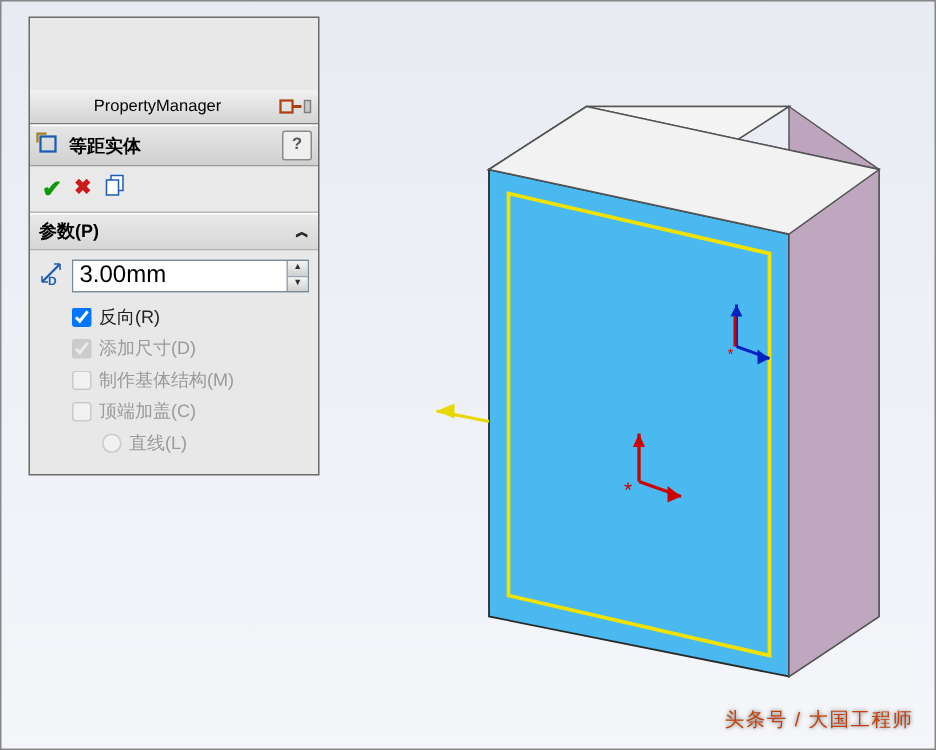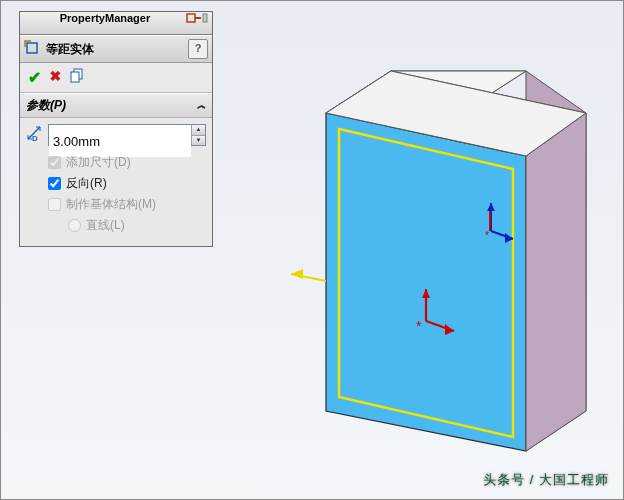--- a/index.html
+++ b/index.html
@@ -19,26 +19,28 @@
   .pm-panel {
     position: absolute;
     left: 18px;
     top: 10px;
     width: 192px;
     border: 1px solid #6b6b6b;
     background: #e8e8e8;
   }
   .pm-header {
     display: flex;
+    align-items: center;
     height: 22px;
     background: linear-gradient(to bottom, #f0f0f0, #d4d4d4);
     border-bottom: 1px solid #7c7c7c;
     padding: 0 4px;
-    font-weight: bold;
+    font-weight: normal;
     font-size: 11px;
+    margin-top: 48px;
   }
   .pm-header .title {
     flex: 1;
     text-align: center;
   }
   .pm-header .pin-icon svg { display: block; }
 
   .cmd-title {
     display: flex;
     align-items: center;
@@ -77,21 +79,20 @@
 
   .section-header {
     display: flex;
     align-items: center;
     justify-content: space-between;
     padding: 3px 6px;
     background: linear-gradient(to bottom, #eaeaea, #d6d6d6);
     border-top: 1px solid #fff;
     border-bottom: 1px solid #b0b0b0;
     font-weight: bold;
-    font-style: italic;
   }
   .collapse-icon { font-size: 9px; color: #222; }
 
   .section-body {
     padding: 6px 6px 10px 6px;
     background: #e8e8e8;
   }
   .dim-row {
     display: flex;
     align-items: center;
@@ -102,22 +103,22 @@
   .dim-input-wrap {
     display: flex;
     border: 1px solid #7a8a9a;
     background: #fff;
     height: 20px;
     flex: 1;
   }
   .dim-input {
     border: none;
     width: 100%;
-    padding: 16px 4px;
-    font-size: 13px;
+    padding: 4px 4px;
+    font-size: 16px;
     outline: none;
   }
   .spinner {
     width: 15px;
     display: flex;
     flex-direction: column;
     border-left: 1px solid #9aa4b4;
   }
   .spinner div {
     flex: 1;
@@ -151,21 +152,21 @@
   .model-svg {
     position: absolute;
     left: 230px;
     top: 20px;
   }
 
   .watermark {
     position: absolute;
     right: 14px;
     bottom: 10px;
-    color: #14532d;
+    color: #c2410c;
     text-shadow: 0 0 3px rgba(0,0,0,.6);
     font-size: 13px;
     letter-spacing: 1px;
   }
 </style>
 </head>
 <body>
 
 <div class="pm-panel">
 
@@ -220,37 +221,41 @@
       </span>
       <div class="dim-input-wrap">
         <input class="dim-input" value="3.00mm" style="">
         <div class="spinner">
           <div>▲</div>
           <div>▼</div>
         </div>
       </div>
     </div>
 
+    <label class="check-row">
+      <input type="checkbox" checked="" style="">
+      <span>反向(R)</span>
+    </label>
+
     <label class="check-row disabled">
       <input type="checkbox" checked="" disabled="" style="">
       <span>添加尺寸(D)</span>
     </label>
 
-    <label class="check-row">
-      <input type="checkbox" checked="" style="">
-      <span>反向(R)</span>
-    </label>
-
 
 
     <label class="check-row disabled">
       <input type="checkbox" disabled="" style="">
       <span>制作基体结构(M)</span>
     </label>
 
+    <label class="check-row disabled">
+      <input type="checkbox" disabled="" style="">
+      <span>顶端加盖(C)</span>
+    </label>
 
 
     <label class="radio-row sub-indent disabled">
       <input type="radio" disabled="" style="">
       <span>直线(L)</span>
     </label>
 
   </div>
 </div>
 

